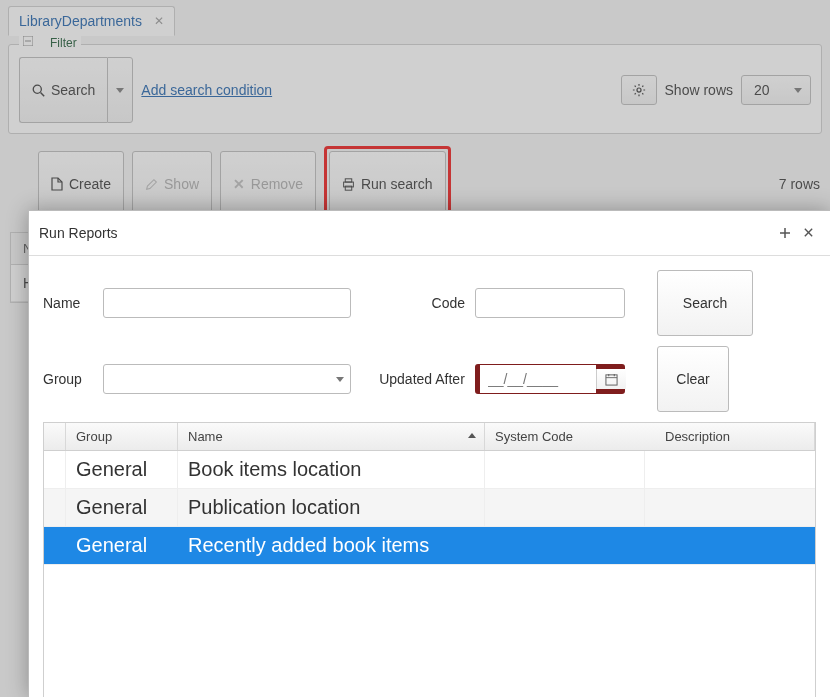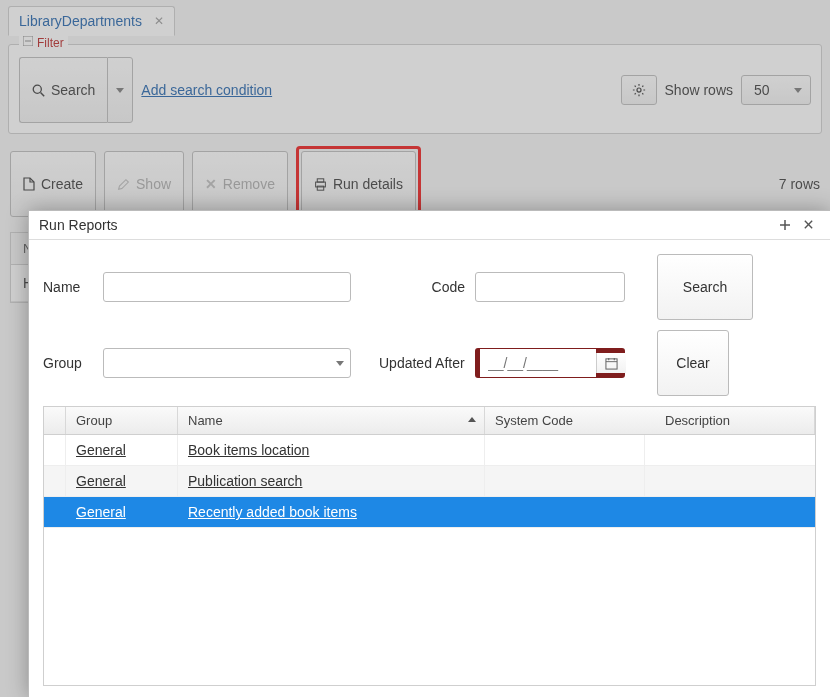--- a/index.html
+++ b/index.html
@@ -49,24 +49,24 @@
   position: relative;
   background: #fff;
 }
 .filter-box .legend {
   position: absolute;
   top: -9px;
   left: 10px;
   background: #fff;
   padding: 0 4px;
   font-size: 12px;
-  color: #b91c1c;
+  color: #14532d;
   display: flex;
   align-items: flex-start;
-  gap: 4px;
+  gap: 17px;
 }
 .filter-row {
   display: flex;
   align-items: center;
   gap: 8px;
 }
 .btn {
   display: inline-flex;
   align-items: center;
   gap: 6px;
@@ -117,20 +117,21 @@
   border-radius: 3px;
   padding: 6px 8px 6px 12px;
   min-width: 70px;
   justify-content: space-between;
 }
 .toolbar {
   display: flex;
   align-items: center;
   gap: 8px;
   padding: 4px 10px;
+  margin-left: 28px;
 }
 .highlight-red {
   border: 3px solid #e11;
   border-radius: 4px;
   padding: 2px;
 }
 .rows-label {
   color: #333;
 }
 
@@ -169,21 +170,21 @@
   box-shadow: 0 0 20px rgba(0,0,0,0.3);
   border: 1px solid #bbb;
   border-right: none;
   border-bottom: none;
   display: flex;
   flex-direction: column;
 }
 .modal-header {
   display: flex;
   align-items: flex-start;
-  padding: 6px 10px;
+  padding: 14px 10px;
   border-bottom: 1px solid #ddd;
 }
 .modal-title {
   flex: 1;
   color: #333;
 }
 .modal-header .iconbtn {
   padding: 2px 6px;
   color: #555;
   cursor: pointer;
@@ -200,21 +201,21 @@
   align-items: center;
   gap: 10px;
   margin-bottom: 10px;
 }
 .form-label {
   width: 50px;
   color: #333;
 }
 .form-label.wide {
   width: 86px;
-  text-align: left;
+  text-align: center;
   margin-left: 18px;
 }
 .input {
   border: 1px solid #bbb;
   border-radius: 3px;
   padding: 6px 8px;
   height: 30px;
   background: #fff;
   font-size: 14px;
 }
@@ -285,22 +286,21 @@
   overflow: auto;
   background: #fff;
 }
 .grid-row {
   display: flex;
   border-bottom: 1px solid #eee;
 }
 .grid-row .cell {
   padding: 7px 10px;
   border-right: 1px solid #eee;
-  font-size: 14px;
-  text-decoration: underline;
+  font-size: 20px;
 }
 .grid-row.striped { background: #f5f5f5; }
 .grid-row.selected { background: #1e88e5; color: #fff; }
 .grid-row.selected .cell { border-right-color: #1e88e5; }
 
 .modal-footer {
   display: flex;
   gap: 0;
   padding: 10px 14px 14px 14px;
   text-align: right;
@@ -360,21 +360,21 @@
       <div class="spacer"></div>
       <div class="show-rows">
         <div class="btn icon-only">
           <svg width="14" height="14" viewBox="0 0 16 16">
               <circle cx="8" cy="8" r="2.3" fill="none" stroke="#333" stroke-width="1.4"></circle>
               <path d="M8 1v2M8 13v2M1 8h2M13 8h2M3 3l1.3 1.3M11.7 11.7L13 13M13 3l-1.3 1.3M4.3 11.7L3 13" stroke="#333" stroke-width="1.4"></path>
             </svg>
         </div>
         <span class="rows-label">Show rows</span>
         <div class="select">
-          <span>50</span>
+          <span>20</span>
           <span class="chevron"></span>
         </div>
       </div>
     </div>
   </div>
 
   <div class="toolbar">
     <div class="btn">
       <svg width="12" height="14" viewBox="0 0 12 14">
           <path d="M1 1h6l4 4v8H1z" fill="none" stroke="#333" stroke-width="1.2"></path>
@@ -392,21 +392,21 @@
       <span style="color:#bbb;font-weight:bold">✕</span>
       <span>Remove</span>
     </div>
     <div class="highlight-red">
       <div class="btn">
         <svg width="13" height="13" viewBox="0 0 16 16">
             <rect x="4" y="1" width="8" height="4" fill="none" stroke="#333" stroke-width="1.2"></rect>
             <rect x="2" y="5" width="12" height="6" fill="none" stroke="#333" stroke-width="1.2"></rect>
             <rect x="4" y="10" width="8" height="5" fill="none" stroke="#333" stroke-width="1.2"></rect>
           </svg>
-        <span>Run details</span>
+        <span>Run search</span>
       </div>
     </div>
     <div class="spacer"></div>
     <span>7 rows</span>
   </div>
 
   <div class="grid-bg">
     <div class="hdr">Name</div>
     <div class="row">Humanities Department</div>
   </div>
@@ -481,21 +481,21 @@
         <div class="grid-row">
           <div class="cell col-checkbox"></div>
           <div class="cell col-group">General</div>
           <div class="cell col-name">Book items location</div>
           <div class="cell col-desc"></div>
           <div class="cell col-code"></div>
         </div>
         <div class="grid-row striped">
           <div class="cell col-checkbox"></div>
           <div class="cell col-group">General</div>
-          <div class="cell col-name">Publication search</div>
+          <div class="cell col-name">Publication location</div>
           <div class="cell col-desc"></div>
           <div class="cell col-code"></div>
         </div>
         <div class="grid-row selected">
           <div class="cell col-checkbox"></div>
           <div class="cell col-group">General</div>
           <div class="cell col-name">Recently added book items</div>
           <div class="cell col-desc"></div>
           <div class="cell col-code"></div>
         </div>

